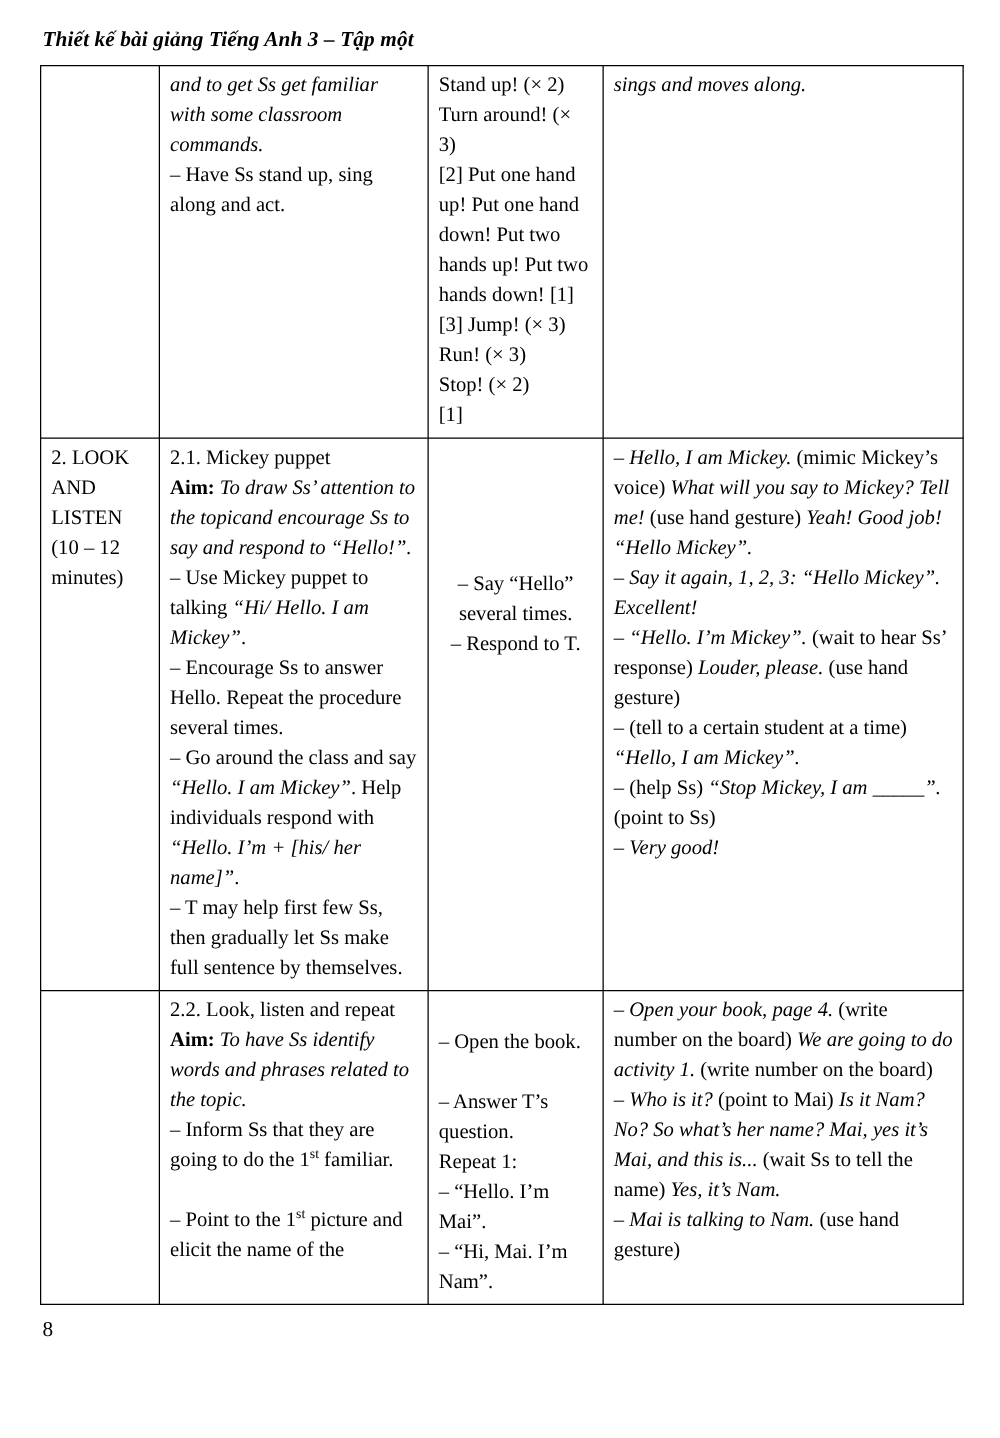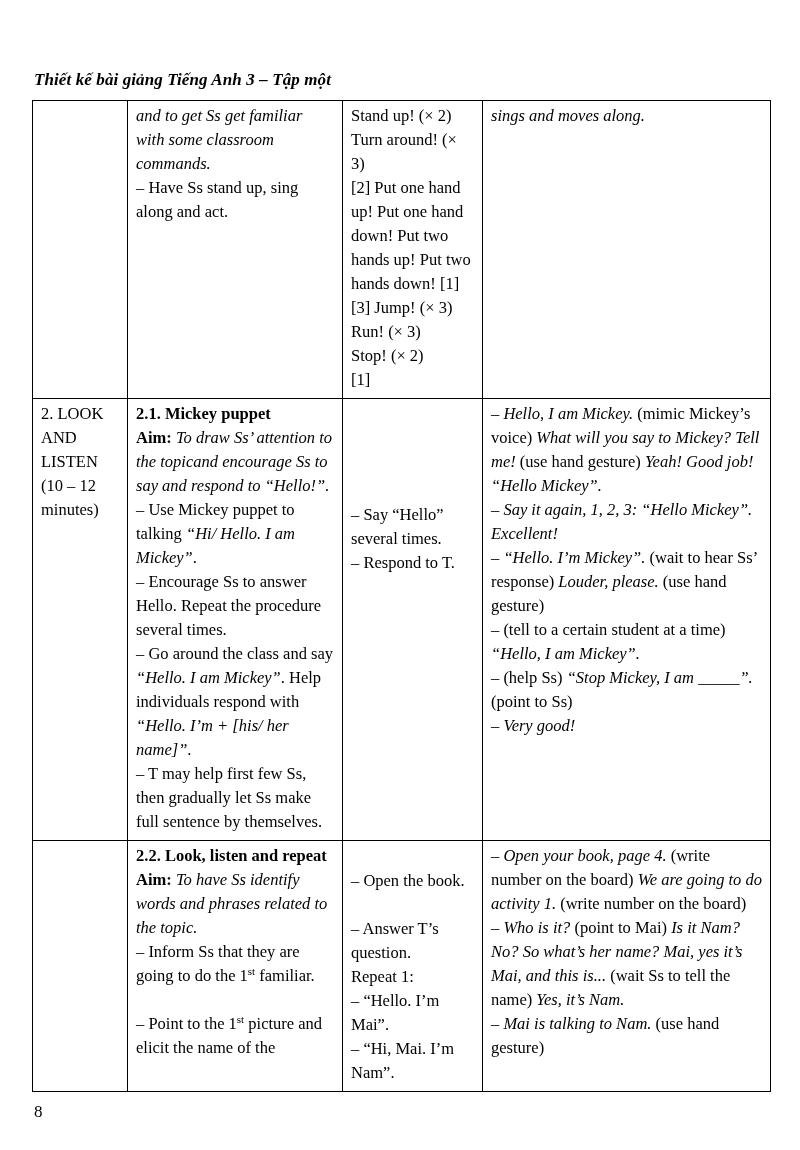--- a/index.html
+++ b/index.html
@@ -5,21 +5,21 @@
   * { box-sizing: border-box; }
   html, body { margin: 0; padding: 0; }
   body {
     width: 800px;
     height: 1150px;
     background: #ffffff;
     color: #000000;
     font-family: "Liberation Serif", "DejaVu Serif", serif;
     font-size: 16.5px;
   }
-  .page { padding: 18px 30px 0 32px; margin-top: 48px; }
+  .page { padding: 18px 30px 0 32px; }
 
   .doc-header {
     font-weight: 700;
     font-style: italic;
     font-size: 17px;
     margin: 4px 0 10px 2px;
     letter-spacing: 0.1px;
   }
 
   table.lesson {
@@ -31,26 +31,26 @@
     border: 1.5px solid #000000;
     vertical-align: top;
     padding: 3px 8px 6px 8px;
     line-height: 24px;
     overflow: hidden;
   }
   table.lesson p { margin: 0; }
 
   
   .i  { font-style: italic; }
-  .b  { font-weight: 700; }
+  .b  { font-weight: 400; }
   .bi { font-weight: 700; }
   sup { font-size: 11px; line-height: 0; }
 
   
-  table.lesson tr:nth-child(2) td:nth-child(3) { padding-top: 104px; }
+  table.lesson tr:nth-child(2) td:nth-child(3) { padding-top: 104px; text-align: center; }
   table.lesson tr:nth-child(3) td:nth-child(3) { padding-top: 28px; }
 
   .page-number {
     margin: 10px 0 0 2px;
     font-size: 17px;
   }
 </style>
 </head>
 <body>
 

